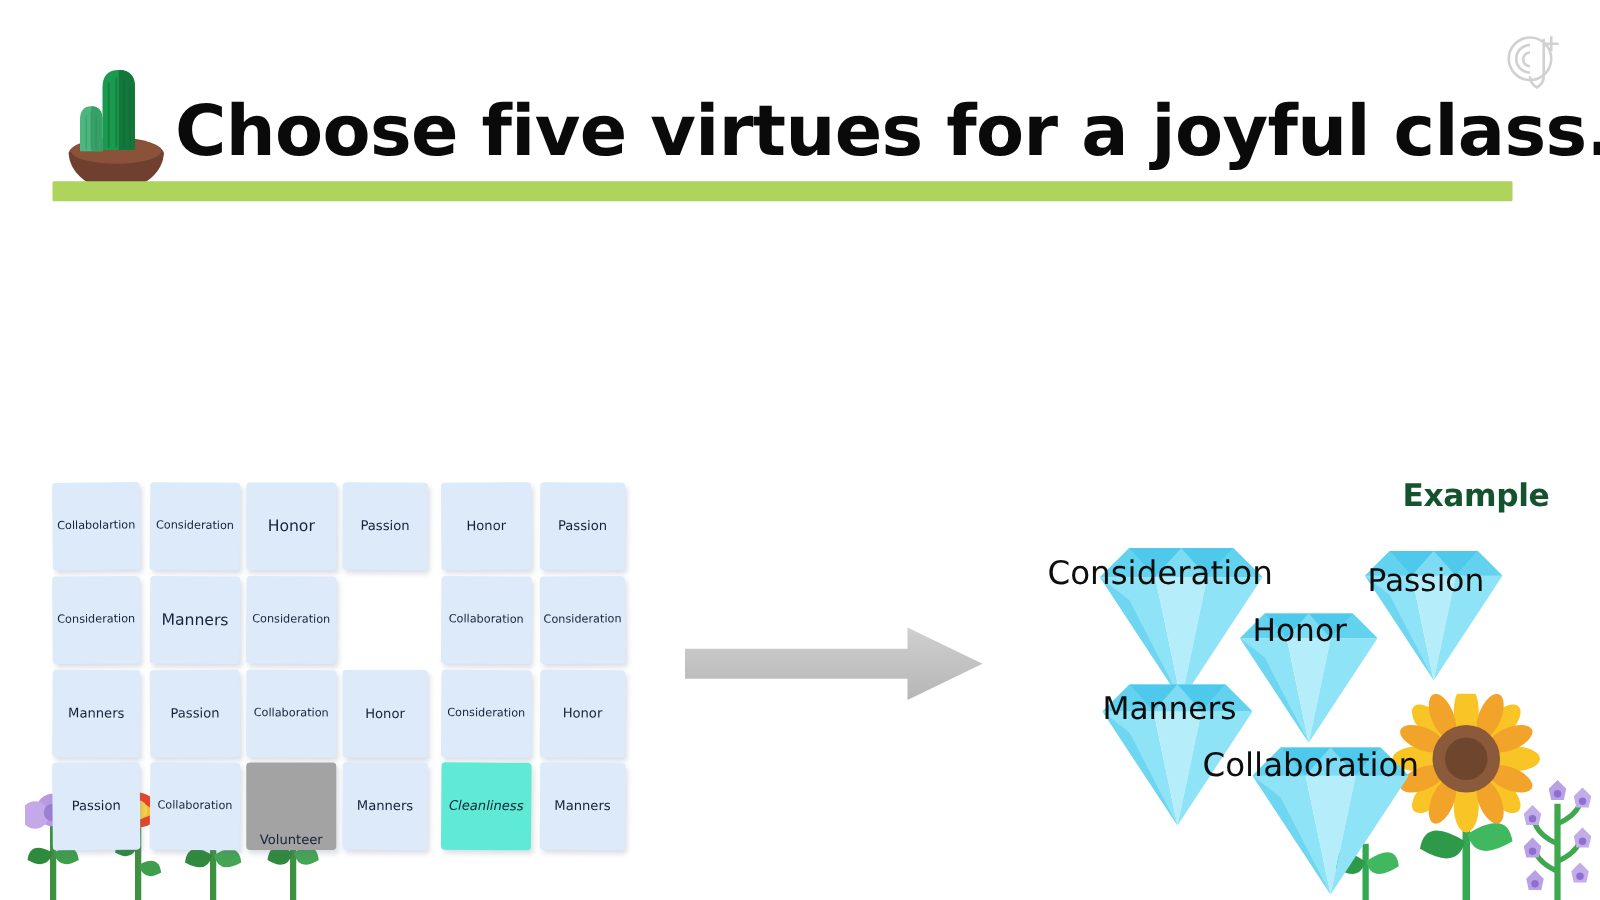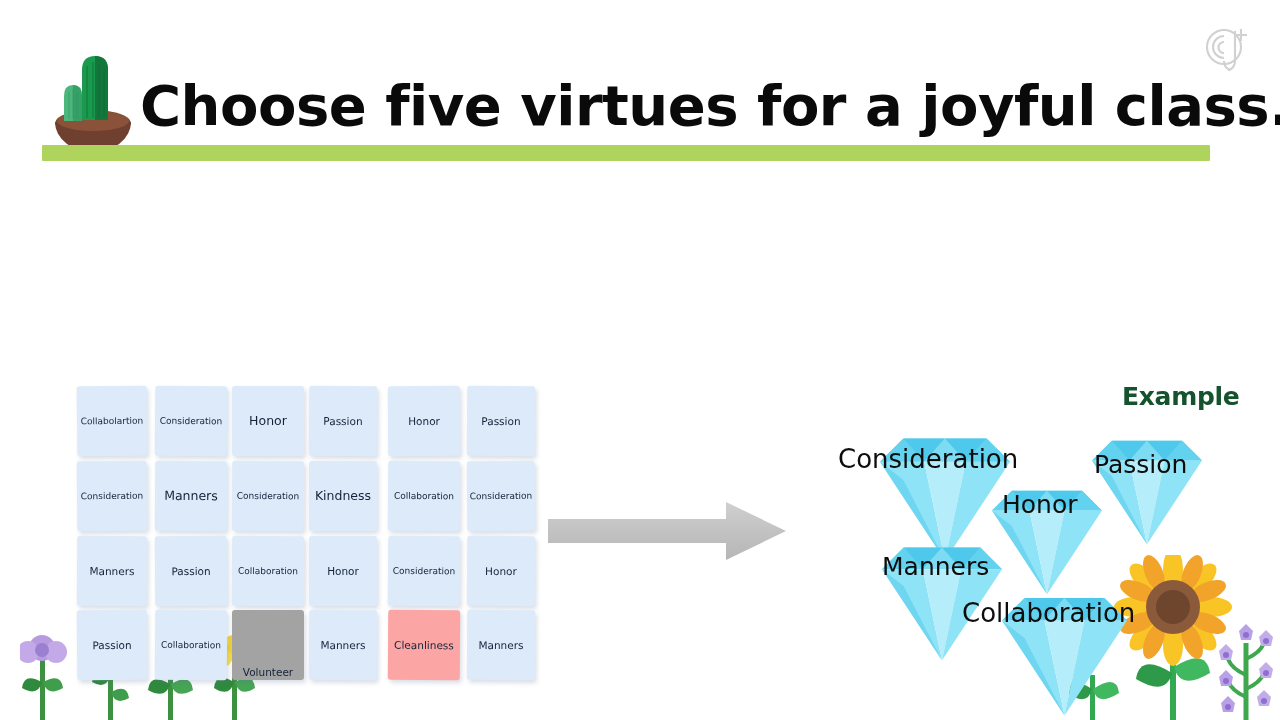--- a/index.html
+++ b/index.html
@@ -72,21 +72,20 @@
     position: absolute;
     background: #dceafa;
     border-radius: 3px;
     box-shadow: 2px 3px 4px rgba(90,110,140,0.22);
     display: flex; align-items: center; justify-content: center;
     text-align: center;
     color: #14233a;
     font-family: "DejaVu Sans", sans-serif;
     padding: 2px 3px;
     line-height: 1.15;
-    margin-left: 35px;
   }
   .note.sz-lg  { font-size: 12.5px; }
   .note.sz-md  { font-size: 10.5px; }
   .note.sz-sm  { font-size: 9px; }
 
   
   #flow-arrow {
     position: absolute; left: 548px; top: 500px;
     width: 244px; height: 62px;
   }
@@ -218,23 +217,20 @@
       </div>
       <div class="note sz-sm" style="left: 0px; top: 75px; width: 70px; height: 70px; transform: rotate(-0.5deg); background: rgb(220, 234, 250);">
         <span>Consideration</span>
       </div>
       <div class="note sz-lg" style="left: 78px; top: 75px; width: 72px; height: 70px; transform: rotate(0.4deg); background: rgb(220, 234, 250);">
         <span>Manners</span>
       </div>
       <div class="note sz-sm" style="left: 155px; top: 75px; width: 72px; height: 70px; transform: rotate(0.4deg); background: rgb(220, 234, 250);">
         <span>Consideration</span>
       </div>
-      <div class="note sz-lg" style="left: 232px; top: 75px; width: 68px; height: 70px; transform: rotate(0deg); background: rgb(220, 234, 250);">
-        <span>Kindness</span>
-      </div>
       <div class="note sz-sm" style="left: 311px; top: 75px; width: 72px; height: 70px; transform: rotate(0.5deg); background: rgb(220, 234, 250);">
         <span>Collaboration</span>
       </div>
       <div class="note sz-sm" style="left: 390px; top: 75px; width: 68px; height: 70px; transform: rotate(-0.4deg); background: rgb(220, 234, 250);">
         <span>Consideration</span>
       </div>
       <div class="note sz-md" style="left: 0px; top: 150px; width: 70px; height: 70px; transform: rotate(0.4deg); background: rgb(220, 234, 250);">
         <span>Manners</span>
       </div>
       <div class="note sz-md" style="left: 78px; top: 150px; width: 72px; height: 70px; transform: rotate(-0.4deg); background: rgb(220, 234, 250);">
@@ -257,21 +253,21 @@
       </div>
       <div class="note sz-sm" style="left: 78px; top: 224px; width: 72px; height: 70px; transform: rotate(0.5deg); background: rgb(220, 234, 250);">
         <span>Collaboration</span>
       </div>
       <div class="note sz-md" style="left: 155px; top: 224px; width: 72px; height: 70px; transform: rotate(0deg); background: #a3a3a3; align-items: flex-end;">
         <span>Volunteer</span>
       </div>
       <div class="note sz-md" style="left: 232px; top: 224px; width: 68px; height: 70px; transform: rotate(0.4deg); background: rgb(220, 234, 250);">
         <span>Manners</span>
       </div>
-      <div class="note sz-md" style="left: 311px; top: 224px; width: 72px; height: 70px; transform: rotate(0.4deg); background: #fca5a5;">
+      <div class="note sz-md" style="left: 311px; top: 224px; width: 72px; height: 70px; transform: rotate(0.4deg); background: #5eead4; font-style: italic;">
         <span>Cleanliness</span>
       </div>
       <div class="note sz-md" style="left: 390px; top: 224px; width: 68px; height: 70px; transform: rotate(0.3deg); background: rgb(220, 234, 250);">
         <span>Manners</span>
       </div>
     </div>
 
   <svg id="flow-arrow" viewBox="0 0 244 62">
     <defs>
       <linearGradient id="arrGrad" x1="0" y1="0" x2="0" y2="1">

